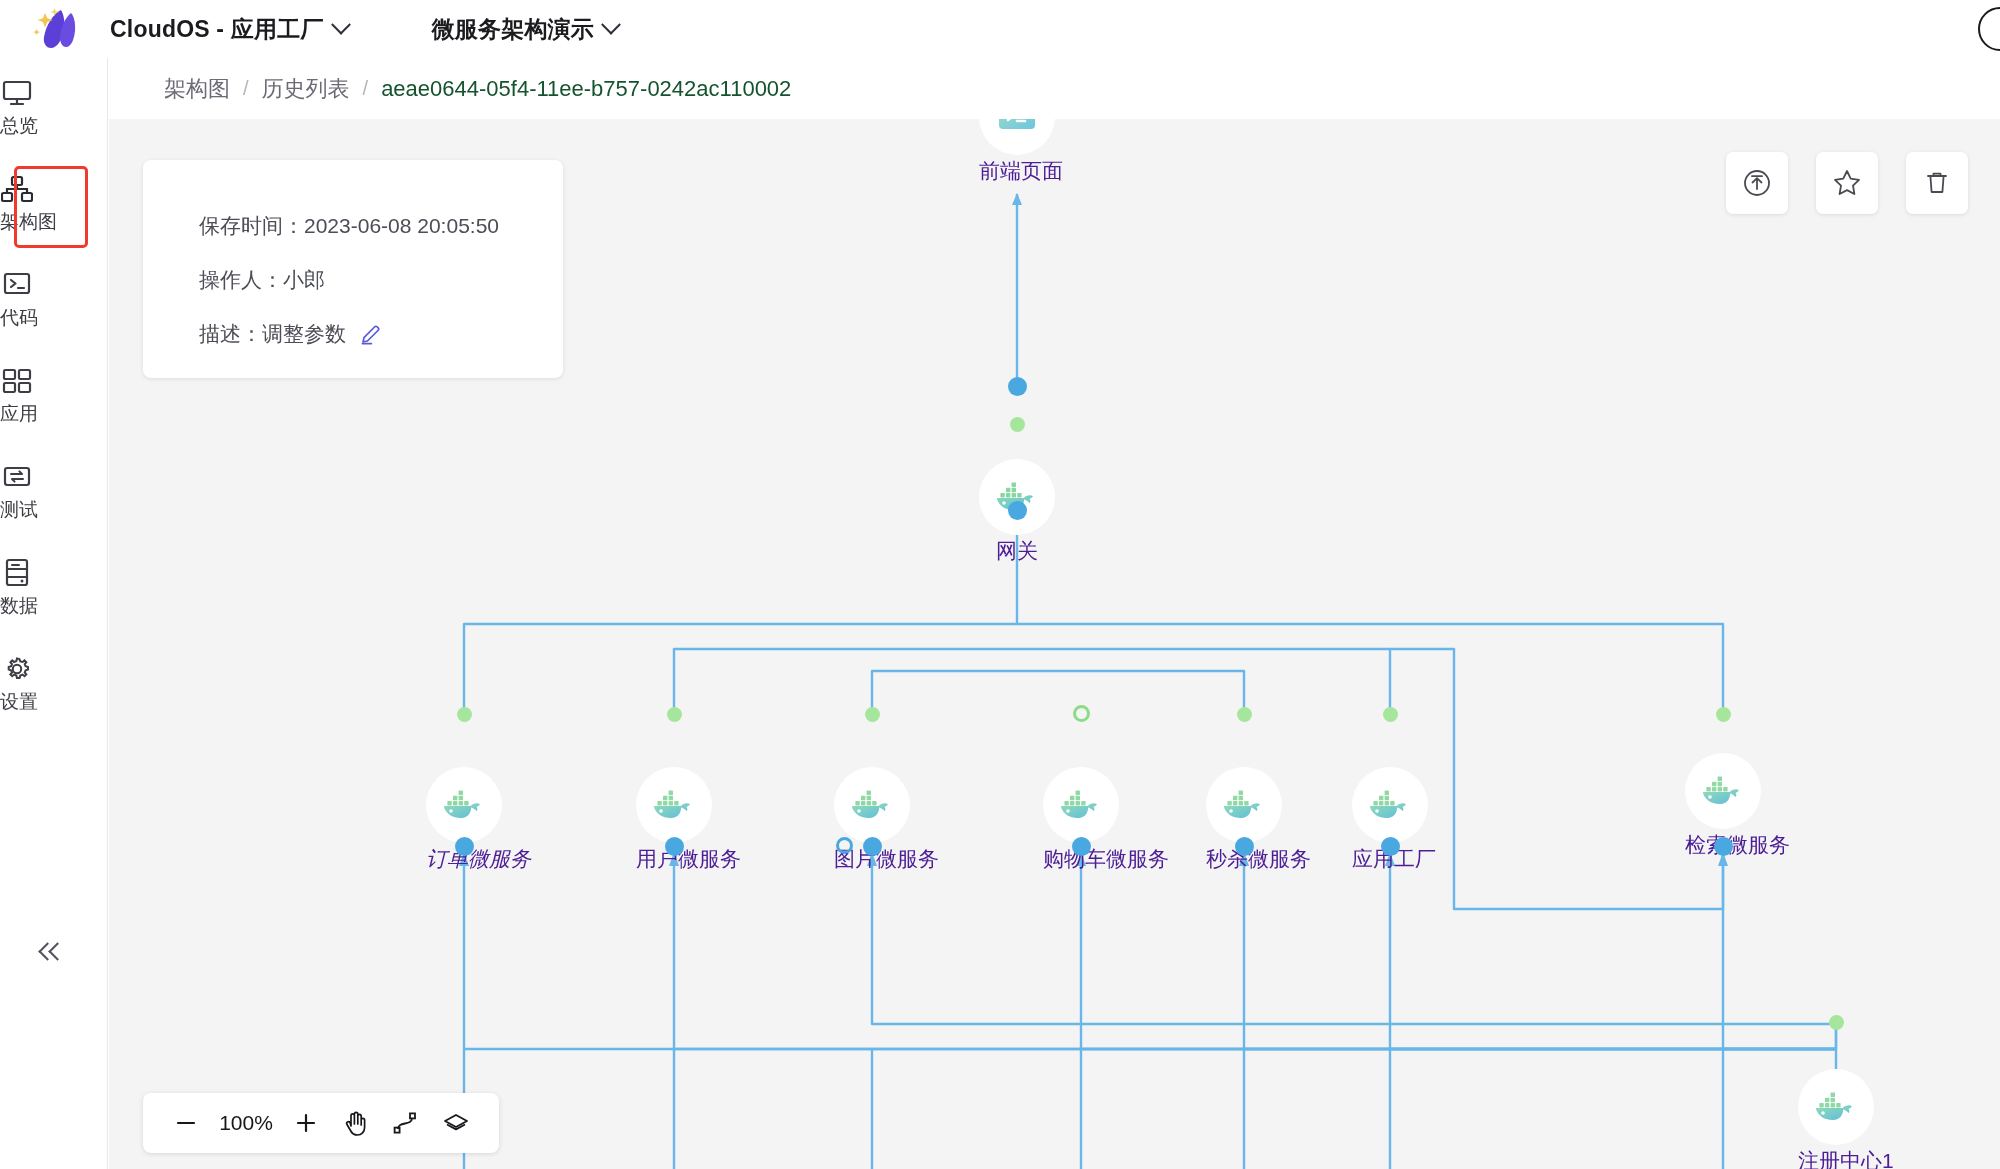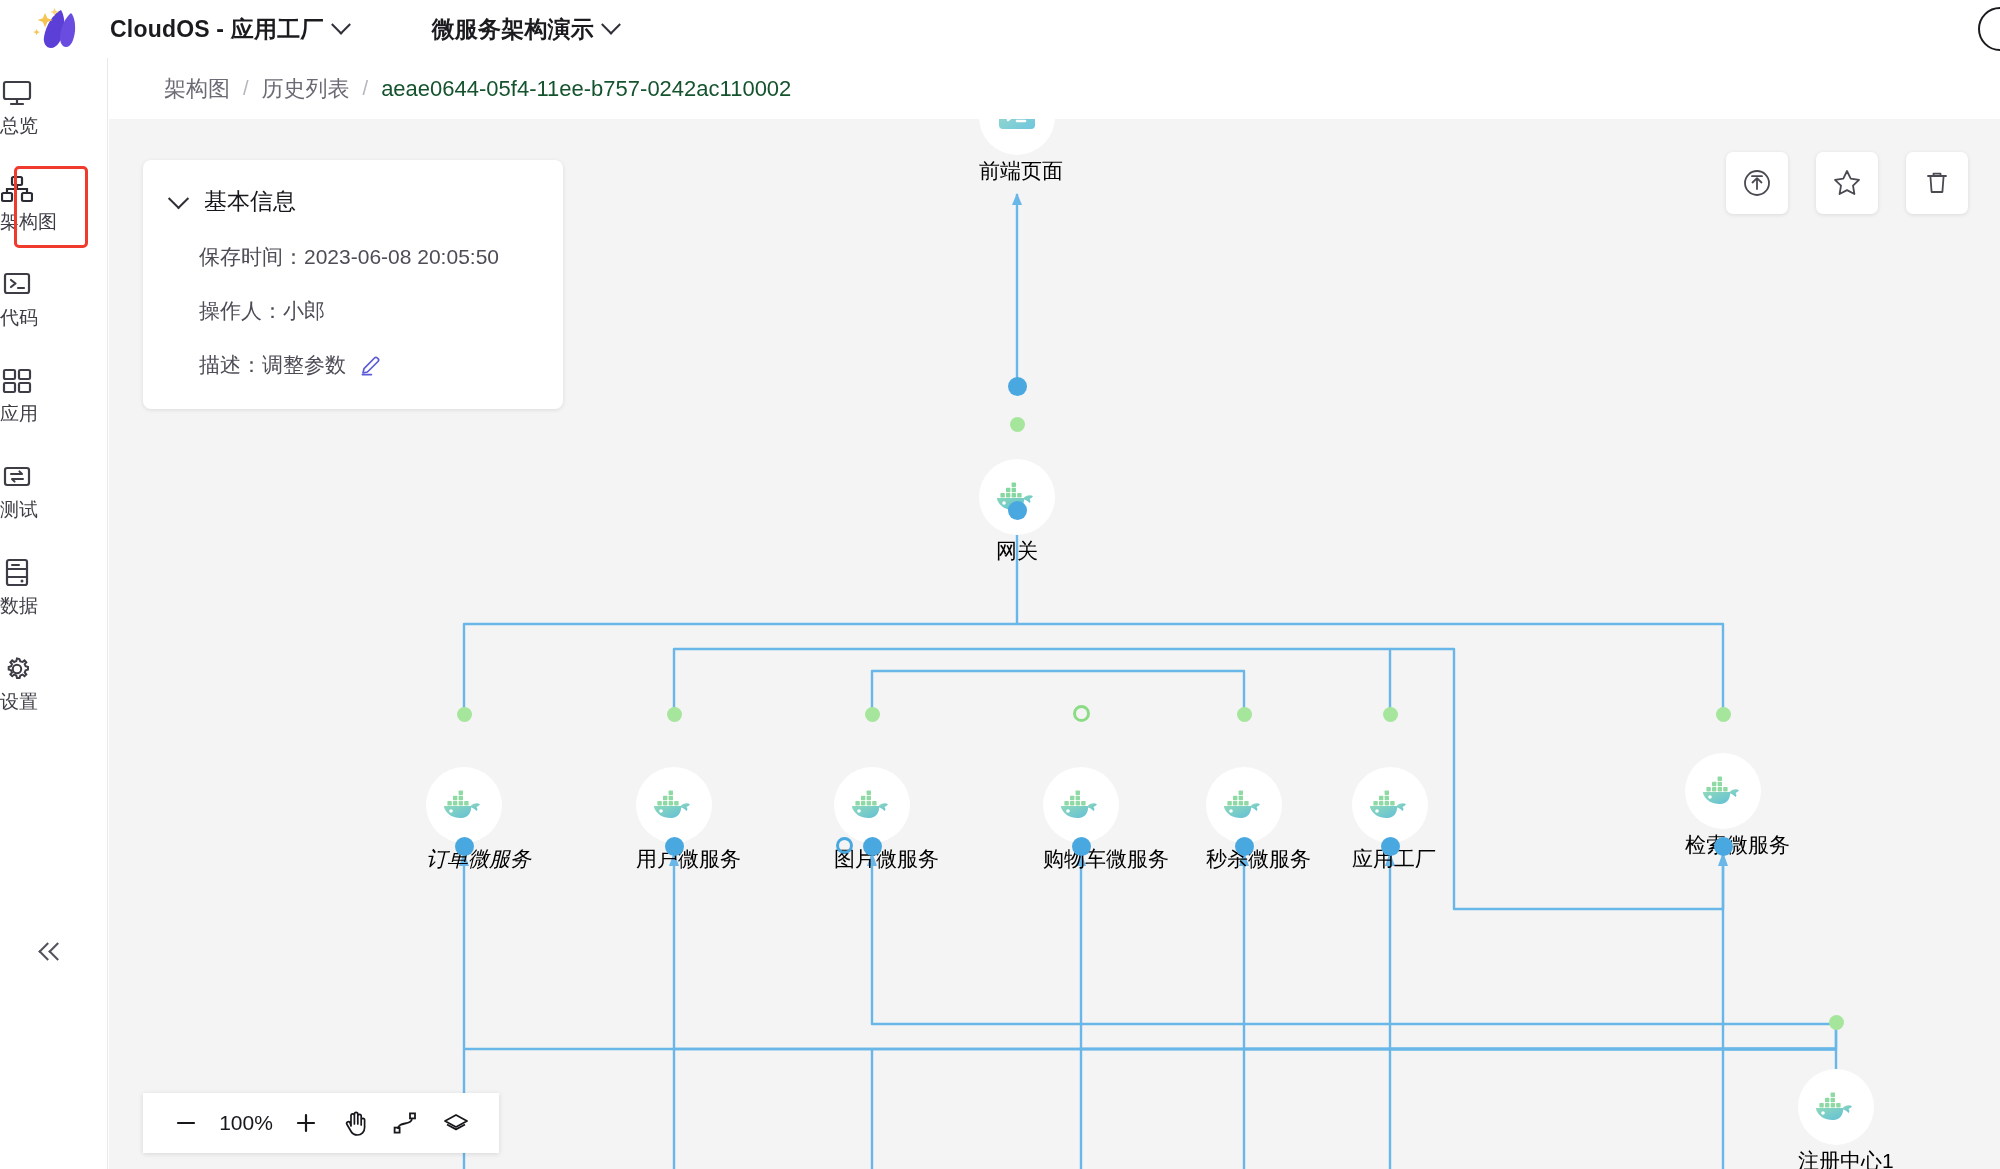--- a/index.html
+++ b/index.html
@@ -127,39 +127,39 @@
   .tools { position: absolute; right: 32px; top: 33px; display: flex; gap: 28px; z-index: 12; }
   .toolbtn {
     width: 62px; height: 62px; border-radius: 7px;
     background: #ffffff; box-shadow: 0 1px 4px rgba(0,0,0,.10);
     display: flex; align-items: center; justify-content: center; cursor: pointer;
   }
 
   
   .zoombar {
     position: absolute; left: 34px; bottom: 16px; height: 60px;
-    background: #ffffff; border-radius: 0;
+    background: #ffffff; border-radius: 8px;
     box-shadow: 0 1px 5px rgba(0,0,0,.12);
     display: flex; align-items: center; padding: 0 20px; gap: 4px; z-index: 12;
   }
   .zbtn {
     width: 46px; height: 46px; display: flex; align-items: center; justify-content: center;
     cursor: pointer; border-radius: 5px;
   }
   .zlevel { font-size: 21px; color: #17171c; min-width: 66px; text-align: center; cursor: default; }
 
   
   .node { position: absolute; z-index: 8; }
   .node-disc {
     width: 76px; height: 76px; border-radius: 50%;
     background: #ffffff; display: flex; align-items: center; justify-content: center;
     margin: 0 auto;
   }
   .node-label {
-    margin-top: 4px; font-size: 21px; color: #000000;
+    margin-top: 4px; font-size: 21px; color: #4c1d95;
     white-space: nowrap; text-align: center; line-height: 1.1;
   }
   .port {
     position: absolute; border-radius: 50%; z-index: 9;
   }
   .port.in  { background: #4aa8e0; }
   .port.out { background: #a6e69c; }
   .port.hollow-in  { background: transparent; border: 3px solid #4aa8e0; }
   .port.hollow-out { background: transparent; border: 3px solid #8cdc86; }
 </style>
@@ -490,24 +490,20 @@
             <rect x="18.6" y="5.6" width="4.4" height="4.4" rx=".7"></rect>
           </g>
           <path d="M4 21 h27 c0 0 1 7.5 -4.5 10.5 c-3 1.7 -7 1.8 -10.4 1.1 C10.6 31.5 6.5 28 4.6 23.8 C4.1 22.8 4 21 4 21 Z" fill="url(#gWb)"></path>
           <path d="M31 20.5 c3 -2.4 6.5 -3 9 -1.2 c-1.2 1.6 -2.2 2.3 -3.6 2.6 c1.3 1.2 1.2 3 .2 4.2 c-1.6 -2 -3.6 -3.4 -5.6 -3.7 Z" fill="url(#gWb)"></path>
           <circle cx="11" cy="26" r="1.8" fill="#fff"></circle>
         </g>
       </defs>
     </svg>
 
     <div class="infocard">
-      <div class="info-head">
-        <span class="caret"></span>
-        <span class="info-title">基本信息</span>
-      </div>
       <div class="info-row">
         <span>保存时间：</span>
         <span>2023-06-08 20:05:50</span>
       </div>
       <div class="info-row">
         <span>操作人：</span>
         <span>小郎</span>
       </div>
       <div class="info-row">
         <span>描述：</span>

